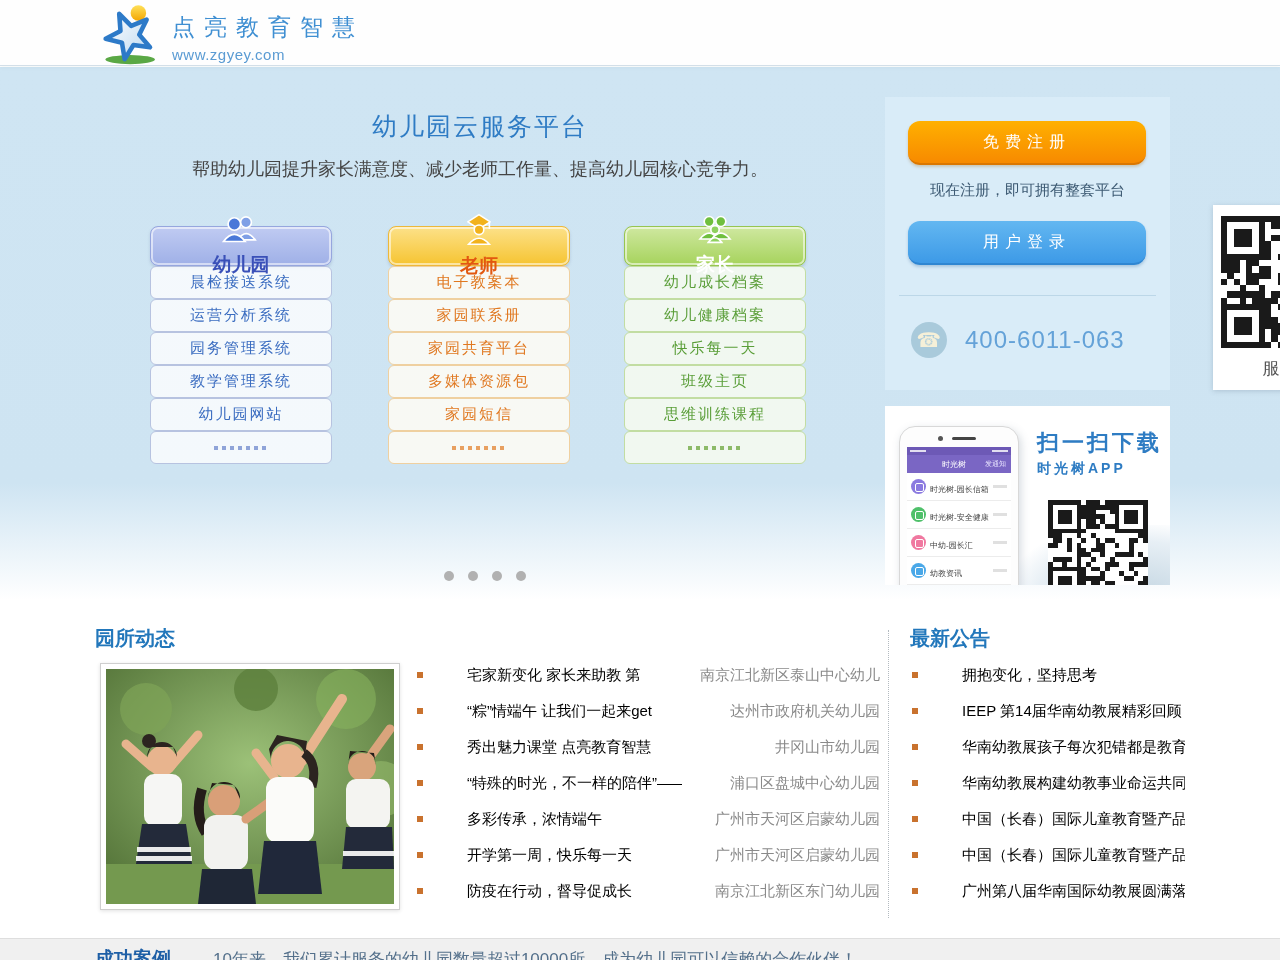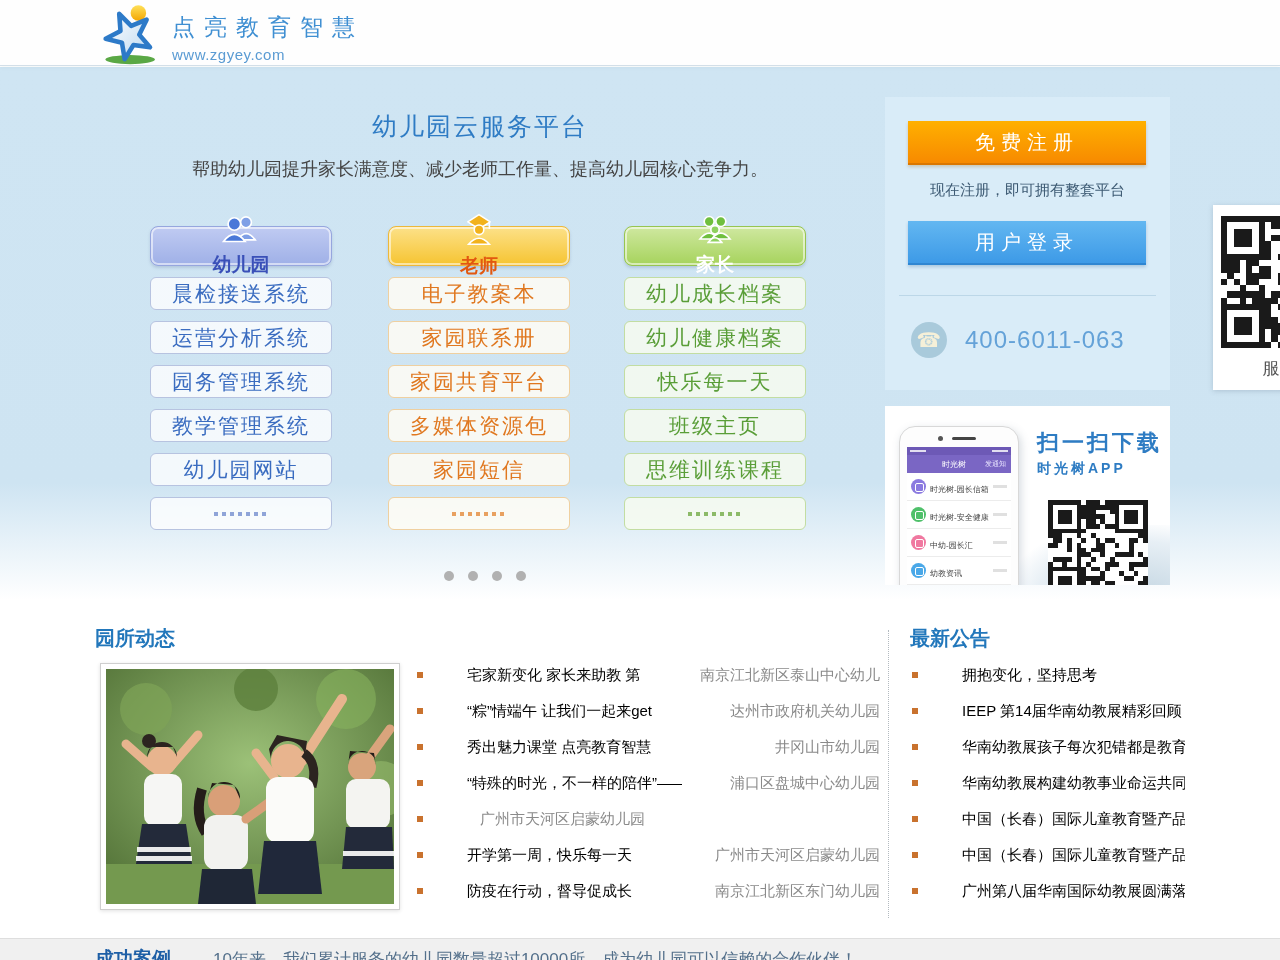--- a/index.html
+++ b/index.html
@@ -26,37 +26,37 @@
   
   .cols { position:absolute; left:150px; top:159px; width:660px; }
   .col { position:absolute; top:0; width:182px; }
   .col.c1 { left:0; } .col.c2 { left:238px; } .col.c3 { left:474px; }
   .col-head { height:40px; border-radius:8px; display:flex; align-items:center; justify-content:center;
               gap:8px; font-size:19px; font-weight:bold; box-shadow:inset 0 0 0 2px rgba(255,255,255,.55), 0 2px 3px rgba(100,120,160,.25);flex-direction:column; }
   .c1 .col-head { background:linear-gradient(#c0cbf2,#9fb0e7); border:1px solid #96a6de; color:#3a50b8; }
   .c2 .col-head { background:linear-gradient(#fce189,#f6c431); border:1px solid #edb83a; color:#e25810; }
   .c3 .col-head { background:linear-gradient(#cfe8a0,#a6d35c); border:1px solid #97c551; color:#ffffff; }
   .col-head svg { flex:none; }
-  .col-item { height:33px; margin-top:11px; border-radius:6px; display:flex; align-items:center;
-              justify-content:center; font-size:21px; letter-spacing:2px; background:rgba(255,255,255,.78); cursor:pointer; }
+  .col-item { height:33px; border-radius:6px; display:flex; align-items:center;
+              justify-content:center; font-size:15px; letter-spacing:2px; background:rgba(255,255,255,.78); cursor:pointer; }
   .c1 .col-item { border:1px solid #b7c3e0; color:#3a6cc0; }
   .c2 .col-item { border:1px solid #efd0a0; color:#e07820; background:rgba(255,253,245,.85); }
   .c3 .col-item { border:1px solid #c2dda2; color:#5a9e38; background:rgba(247,251,240,.85); }
   .dots-strip { width:54px; height:4px; }
   .c1 .dots-strip { background:repeating-linear-gradient(90deg,#8fa4d8 0 4px,transparent 4px 8px); }
   .c2 .dots-strip { background:repeating-linear-gradient(90deg,#e8a060 0 4px,transparent 4px 8px); }
   .c3 .dots-strip { background:repeating-linear-gradient(90deg,#8cba68 0 4px,transparent 4px 8px); }
 
   .carousel { position:absolute; left:444px; top:504px; display:flex; gap:14px; }
   .carousel .dot { width:10px; height:10px; border-radius:50%; background:#b1b1b1; cursor:pointer; }
 
   
   .reg-panel { position:absolute; left:885px; top:30px; width:285px; height:293px; background:#d9ecf8; }
-  .btn { position:absolute; left:23px; width:238px; height:44px; border-radius:0; display:flex;
-         align-items:center; justify-content:center; color:#fff; font-size:20px; letter-spacing:6px; cursor:pointer; }
+  .btn { position:absolute; left:23px; width:238px; height:44px; border-radius:12px; display:flex;
+         align-items:center; justify-content:center; color:#fff; font-size:16px; letter-spacing:6px; cursor:pointer; }
   .btn-register { top:24px; background:linear-gradient(#ffb000,#f78a00); border-bottom:2px solid #db7700;
                   box-shadow:0 2px 3px rgba(150,90,0,.25); }
   .btn-login { top:124px; background:linear-gradient(#63b7f1,#3d9ae7); border-bottom:2px solid #2f86d2;
                box-shadow:0 2px 3px rgba(30,90,150,.25); }
   .reg-hint { position:absolute; left:0; top:84px; width:285px; text-align:center; font-size:15px; color:#3d5a73; }
   .reg-divider { position:absolute; left:14px; top:198px; width:257px; border-top:1px solid #bcd7e8; }
   .phone-row { position:absolute; left:26px; top:225px; display:flex; align-items:center; gap:18px; }
   .phone-ico { width:36px; height:36px; border-radius:50%; background:#a9cadb; color:#f6f0d8;
                display:flex; align-items:center; justify-content:center; font-size:20px; }
   .phone-num { font-size:24px; color:#64a2d8; letter-spacing:1px; }
@@ -834,20 +834,21 @@
           <span class="n-title">秀出魅力课堂 点亮教育智慧</span>
           <span class="n-src">井冈山市幼儿园</span>
         </div>
       <div class="n-row">
           <span class="bullet"></span>
           <span class="n-title">“特殊的时光，不一样的陪伴”——</span>
           <span class="n-src">浦口区盘城中心幼儿园</span>
         </div>
       <div class="n-row">
           <span class="bullet"></span>
+          <span class="n-title">多彩传承，浓情端午</span>
           <span class="n-src">广州市天河区启蒙幼儿园</span>
         </div>
       <div class="n-row">
           <span class="bullet"></span>
           <span class="n-title">开学第一周，快乐每一天</span>
           <span class="n-src">广州市天河区启蒙幼儿园</span>
         </div>
       <div class="n-row">
           <span class="bullet"></span>
           <span class="n-title">防疫在行动，督导促成长</span>

